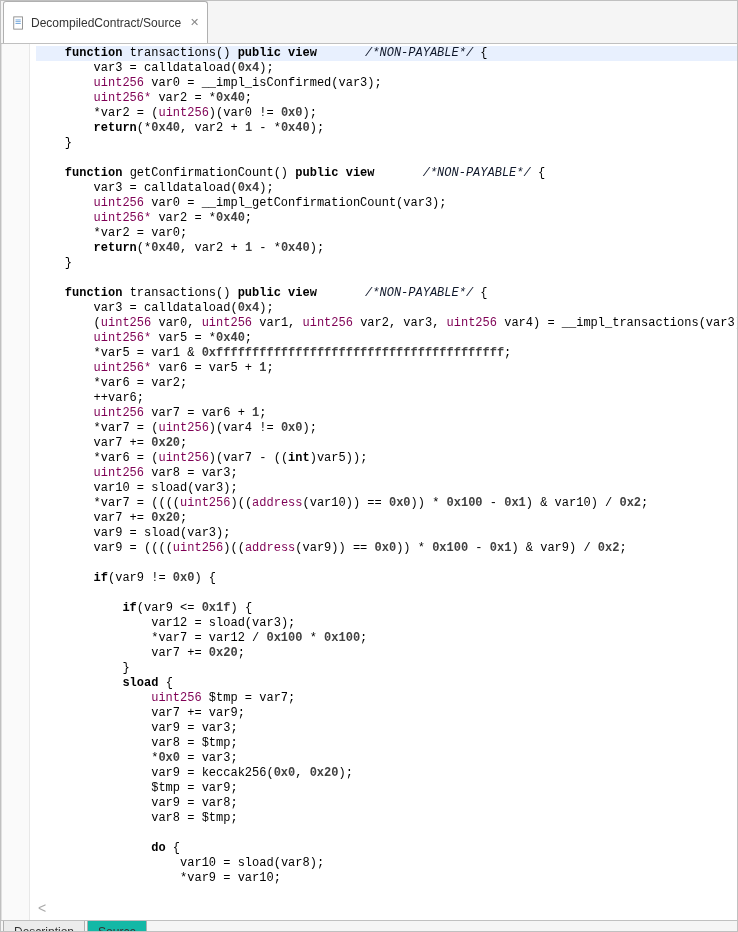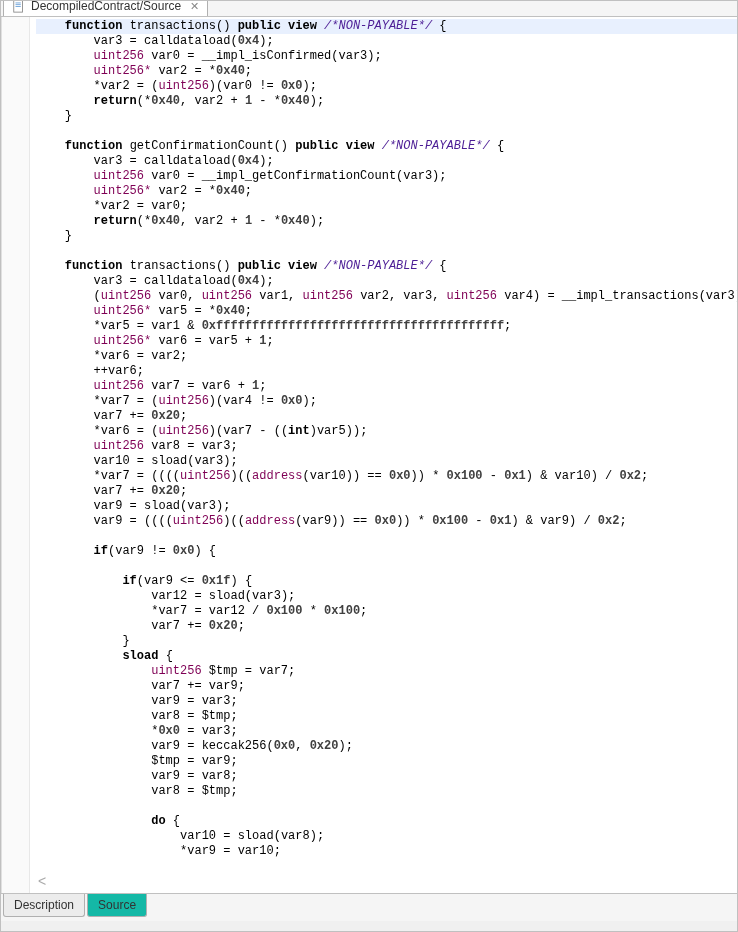--- a/index.html
+++ b/index.html
@@ -9,22 +9,21 @@
   background: #f0f0f0;
   width: 738px;
   height: 932px;
   overflow: hidden;
   border: 1px solid #c0c0c0;
 }
 .tab-bar-top {
   background: #f5f5f5;
   border-bottom: 1px solid #c0c0c0;
   display: flex;
-  align-items: flex-end;
-  height: 16px;
+  height: 43px;
   padding-left: 2px;
 }
 .tab-top {
   background: #fff;
   border: 1px solid #b0b0b0;
   border-bottom: none;
   border-top-left-radius: 3px;
   border-top-right-radius: 3px;
   padding: 3px 8px;
   display: flex;
@@ -71,21 +70,21 @@
   color: #000;
 }
 .hl-line {
   background: #e8f0fe;
   display: inline-block;
   width: 100%;
 }
 .kw { color: #000000; font-weight: bold; }
 .type { color: #7f0055; font-weight: normal; }
 .num { color: #404040; font-weight: bold; }
-.comment { color: #4c1d95; font-style: italic; }
+.comment { color: #0f172a; font-style: italic; margin-left: 41px; }
 
 .tab-bar-bottom {
   background: #f5f5f5;
   border-top: 1px solid #c0c0c0;
   display: flex;
   align-items: flex-start;
   height: 28px;
   padding-left: 2px;
 }
 .tab-bottom {

